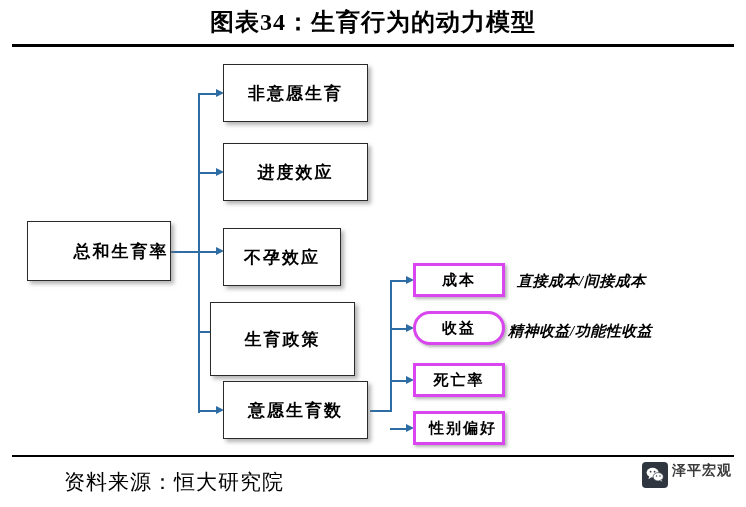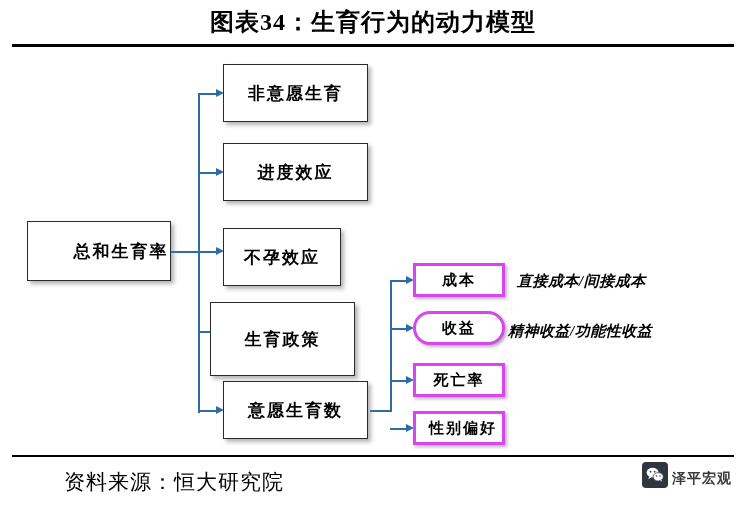--- a/index.html
+++ b/index.html
@@ -107,21 +107,21 @@
     letter-spacing: 0.5px;
     white-space: nowrap;
     font-style: italic;
   }
   
   .wm {
     position: absolute;
     right: 14px;
     top: 462px;
     display: flex;
-    align-items: flex-end;
+    align-items: flex-start;
     gap: 4px;
   }
   .wm-badge {
     width: 26px;
     height: 26px;
     border-radius: 4px;
     background: #2f3640;
     display: flex;
     align-items: center;
     justify-content: center;

